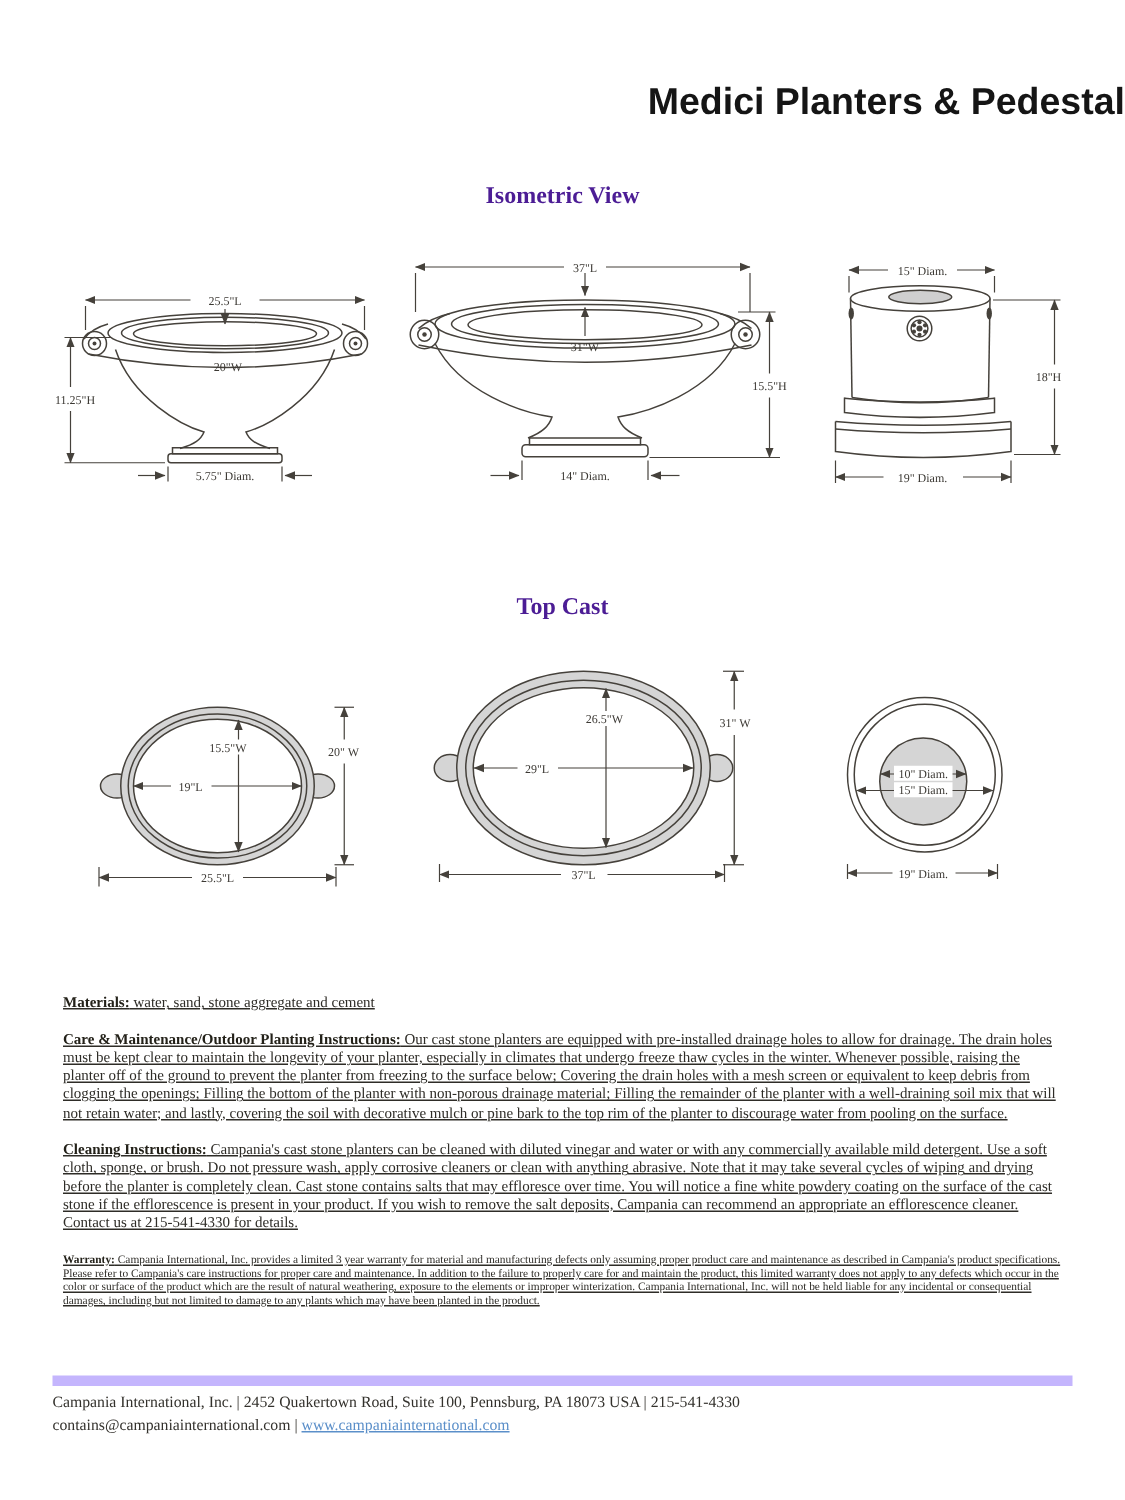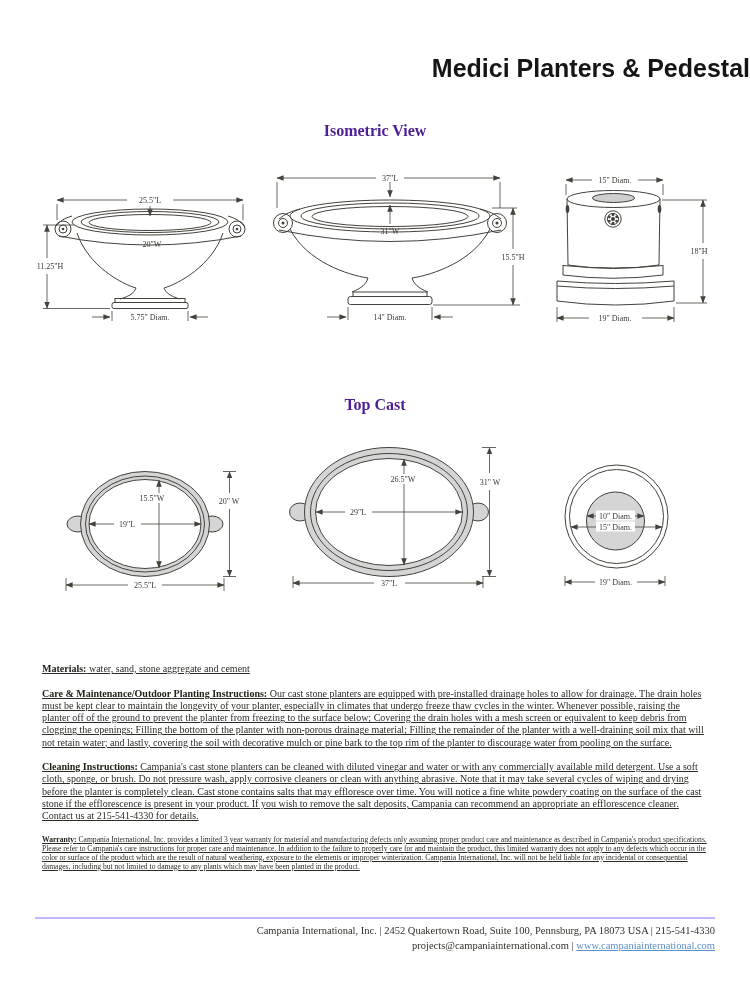--- a/index.html
+++ b/index.html
@@ -16,22 +16,22 @@
   .dim{stroke:#45413b;stroke-width:0.8;fill:none;}
   .fillg{fill:#d5d5d5;stroke:#45413b;stroke-width:1;}
   .fillw{fill:#ffffff;stroke:#45413b;stroke-width:1;}
   .dk{fill:#45413b;stroke:none;}
   .dimtxt{font-family:"Liberation Serif",serif;font-size:8px;fill:#3c3934;}
   .bgbox{fill:#ffffff;stroke:none;}
   .textblock{position:absolute;top:663px;left:42px;width:666px;font-size:10px;line-height:12.2px;text-decoration:underline;}
   .textblock p{margin:0 0 12.5px 0;}
   .textblock b{color:#232119;}
   p.warranty{font-size:7.6px;line-height:9px;margin-top:2px;}
-  .footer{position:absolute;top:917px;left:35px;width:680px;border-top:2px solid #c4b5fd;
-          padding-top:4px;text-align:right;font-size:10.5px;line-height:15px;color:#33312c;}
+  .footer{position:absolute;top:917px;left:35px;width:680px;border-top:7px solid #c4b5fd;
+          padding-top:4px;text-align:left;font-size:10.5px;line-height:15px;color:#33312c;}
   .link{color:#5b8fc9;cursor:pointer;}
 </style>
 </head>
 <body>
 
 <div class="page">
 
   <div class="title">Medici Planters &amp; Pedestal</div>
 
   <div class="sec-head iso">Isometric View</div>
@@ -253,16 +253,16 @@
 
   <div class="textblock">
     <p><b>Materials:</b><span> water, sand, stone aggregate and cement</span></p>
     <p><b>Care &amp; Maintenance/Outdoor Planting Instructions:</b><span> Our cast stone planters are equipped with pre-installed drainage holes to allow for drainage. The drain holes must be kept clear to maintain the longevity of your planter, especially in climates that undergo freeze thaw cycles in the winter.  Whenever possible, raising the planter off of the ground to prevent the planter from freezing to the surface below; Covering the drain holes with a mesh screen or equivalent to keep debris from clogging the openings; Filling the bottom of the planter with non-porous drainage material; Filling the remainder of the planter with a well-draining soil mix that will not retain water; and lastly, covering the soil with decorative mulch or pine bark to the top rim of the planter to discourage water from pooling on the surface.</span></p>
     <p><b>Cleaning Instructions:</b><span> Campania's cast stone planters can be cleaned with diluted vinegar and water or with any commercially available mild detergent. Use a soft cloth, sponge, or brush. Do not pressure wash, apply corrosive cleaners or clean with anything abrasive. Note that it may take several cycles of wiping and drying before the planter is completely clean. Cast stone contains salts that may effloresce over time. You will notice a fine white powdery coating on the surface of the cast stone if the efflorescence is present in your product. If you wish to remove the salt deposits, Campania can recommend an appropriate an efflorescence cleaner. Contact us at 215-541-4330 for details.</span></p>
     <p class="warranty"><b>Warranty:</b><span> Campania International, Inc. provides a limited 3 year warranty for material and manufacturing defects only assuming proper product care and maintenance as described in Campania's product specifications. Please refer to Campania's care instructions for proper care and maintenance. In addition to the failure to properly care for and maintain the product, this limited warranty does not apply to any defects which occur in the color or surface of the product which are the result of natural weathering, exposure to the elements or improper winterization. Campania International, Inc. will not be held liable for any incidental or consequential damages, including but not limited to damage to any plants which may have been planted in the product.</span></p>
   </div>
 
   <div class="footer">
     <div>Campania International, Inc. | 2452 Quakertown Road, Suite 100, Pennsburg, PA 18073 USA | 215-541-4330</div>
-    <div><span>projects@campaniainternational.com</span><span> | </span><a href="#" class="link">www.campaniainternational.com</a></div>
+    <div><span>contains@campaniainternational.com</span><span> | </span><a href="#" class="link">www.campaniainternational.com</a></div>
   </div>
 
 </div>
 
 </body></html>

